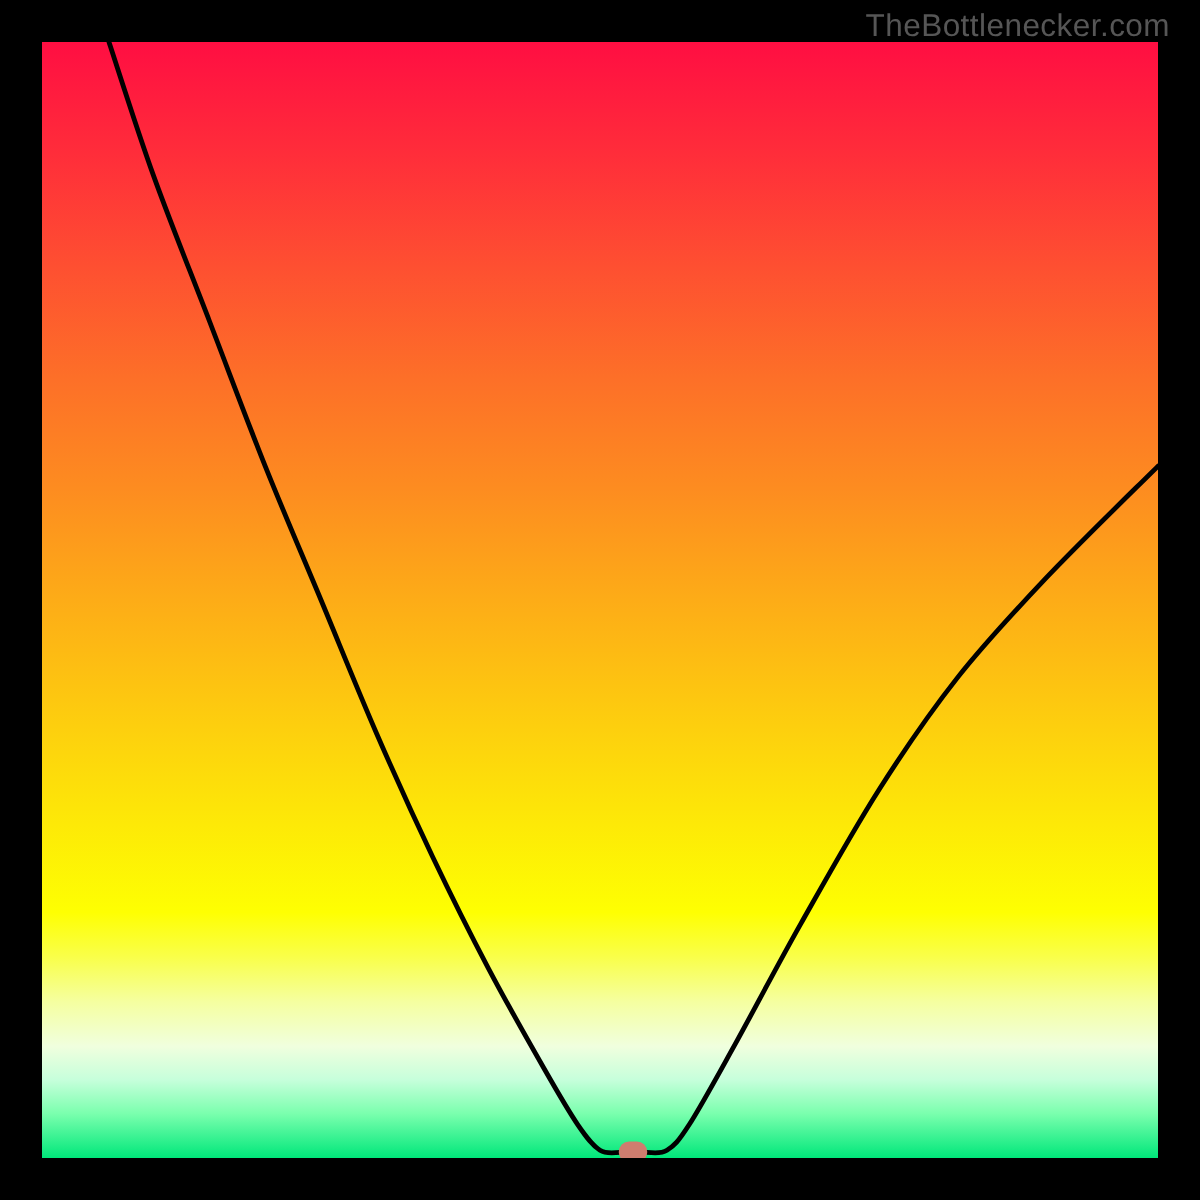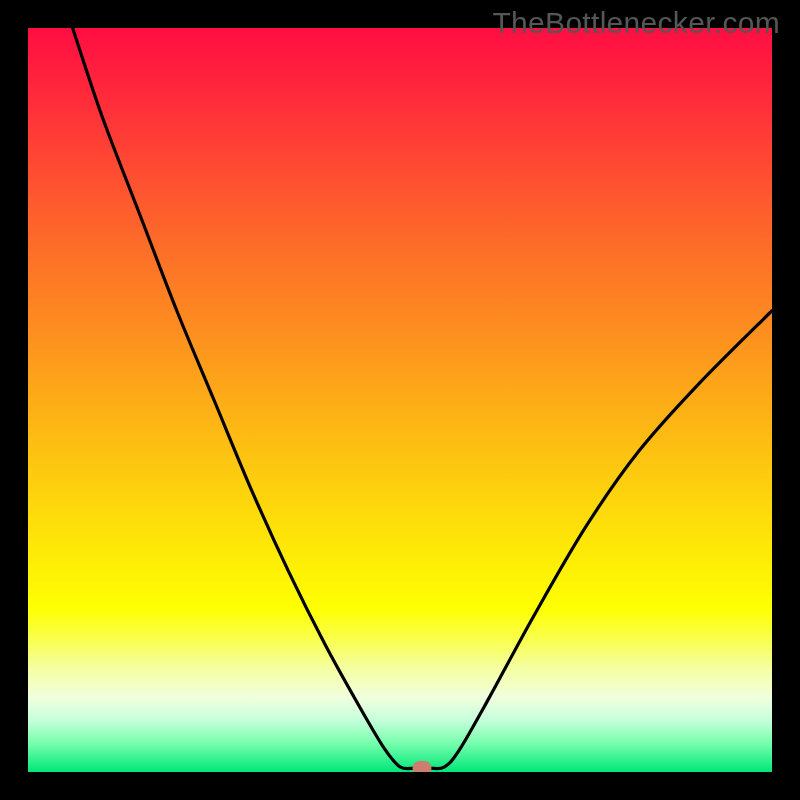--- a/index.html
+++ b/index.html
@@ -25,21 +25,21 @@
     top: 28px;
     width: 744px;
     height: 744px;
     overflow: hidden;
   }
   .watermark {
     position: absolute;
     top: 6px;
     right: 20px;
     color: #565656;
-    font-size: 30px;
+    font-size: 21px;
     font-weight: 500;
     letter-spacing: 0.3px;
     z-index: 10;
   }
   svg.curve {
     position: absolute;
     left: 0;
     top: 0;
     width: 744px;
     height: 744px;

